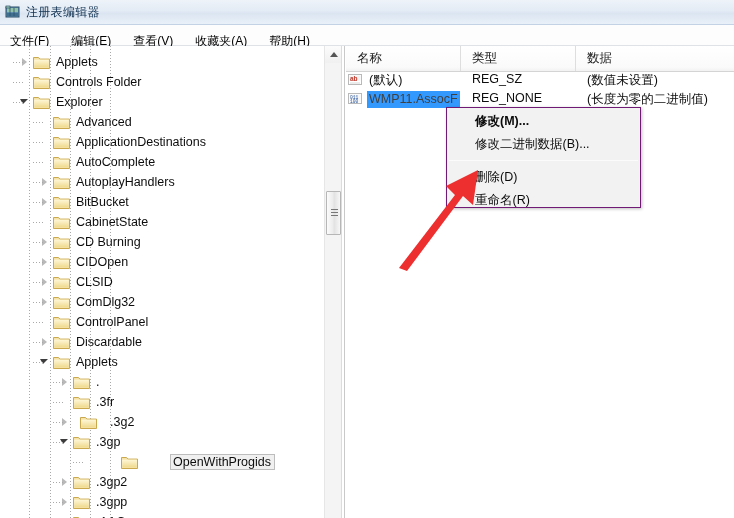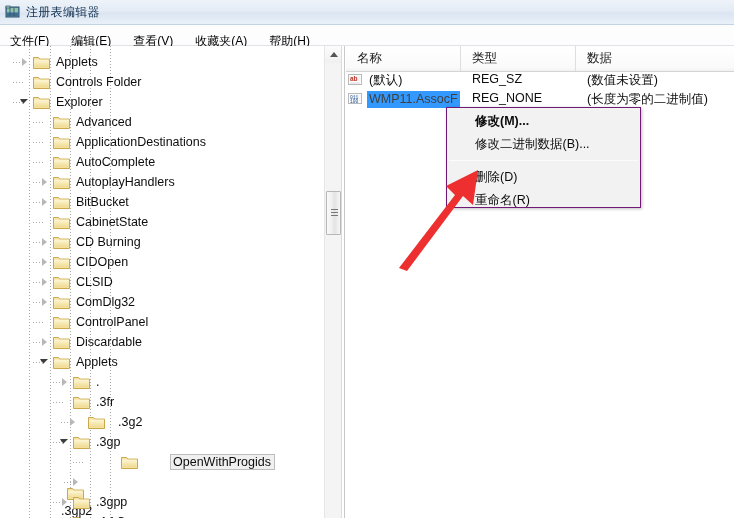--- a/index.html
+++ b/index.html
@@ -575,21 +575,21 @@
               <defs>
                 <linearGradient id="fgrad" x1="0" y1="0" x2="0" y2="1">
                   <stop offset="0" stop-color="#fdf4d2"></stop>
                   <stop offset="1" stop-color="#efd98c"></stop>
                 </linearGradient>
               </defs>
             </svg>
           </div>
           <div class="label">.3fr</div>
         </div>
-        <div class="node" style="top: 366px; left: 67px; gap: 7px;">
+        <div class="node" style="top: 366px; left: 59px; gap: 7px;">
           <div class="twisty collapsed">
             <div class="hdash"></div>
           </div>
           <div class="folder">
             <svg width="17" height="14" viewBox="0 0 17 14">
               <path d="M0.5 2.5 h5 l1.4 1.6 h9.6 v9.4 h-16 z" fill="#f6e3a8" stroke="#c9a84e" stroke-width="1"></path>
               <path d="M1.2 4.6 h14.6 v8 h-14.6 z" fill="#fdf3cf"></path>
               <path d="M1.2 5.2 h14.6 v7.4 h-14.6 z" fill="url(#fgrad)"></path>
               <defs>
                 <linearGradient id="fgrad" x1="0" y1="0" x2="0" y2="1">
@@ -632,21 +632,21 @@
               <defs>
                 <linearGradient id="fgrad" x1="0" y1="0" x2="0" y2="1">
                   <stop offset="0" stop-color="#fdf4d2"></stop>
                   <stop offset="1" stop-color="#efd98c"></stop>
                 </linearGradient>
               </defs>
             </svg>
           </div>
           <div class="label">OpenWithProgids</div>
         </div>
-        <div class="node" style="top: 426px; left: 59px; flex-direction: column;">
+        <div class="node" style="top: 426px; left: 59px;">
           <div class="twisty collapsed">
             <div class="hdash"></div>
           </div>
           <div class="folder">
             <svg width="17" height="14" viewBox="0 0 17 14">
               <path d="M0.5 2.5 h5 l1.4 1.6 h9.6 v9.4 h-16 z" fill="#f6e3a8" stroke="#c9a84e" stroke-width="1"></path>
               <path d="M1.2 4.6 h14.6 v8 h-14.6 z" fill="#fdf3cf"></path>
               <path d="M1.2 5.2 h14.6 v7.4 h-14.6 z" fill="url(#fgrad)"></path>
               <defs>
                 <linearGradient id="fgrad" x1="0" y1="0" x2="0" y2="1">

